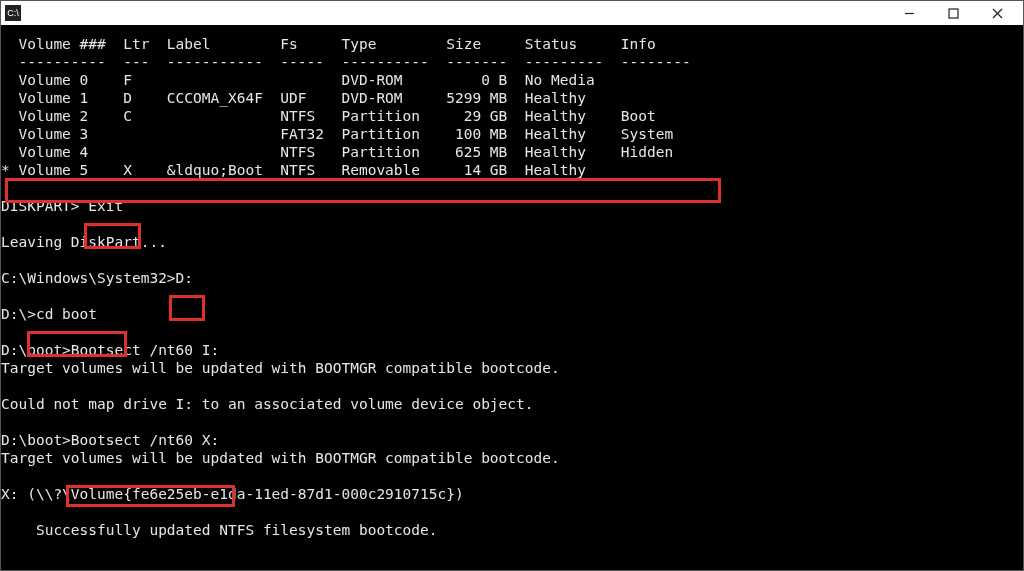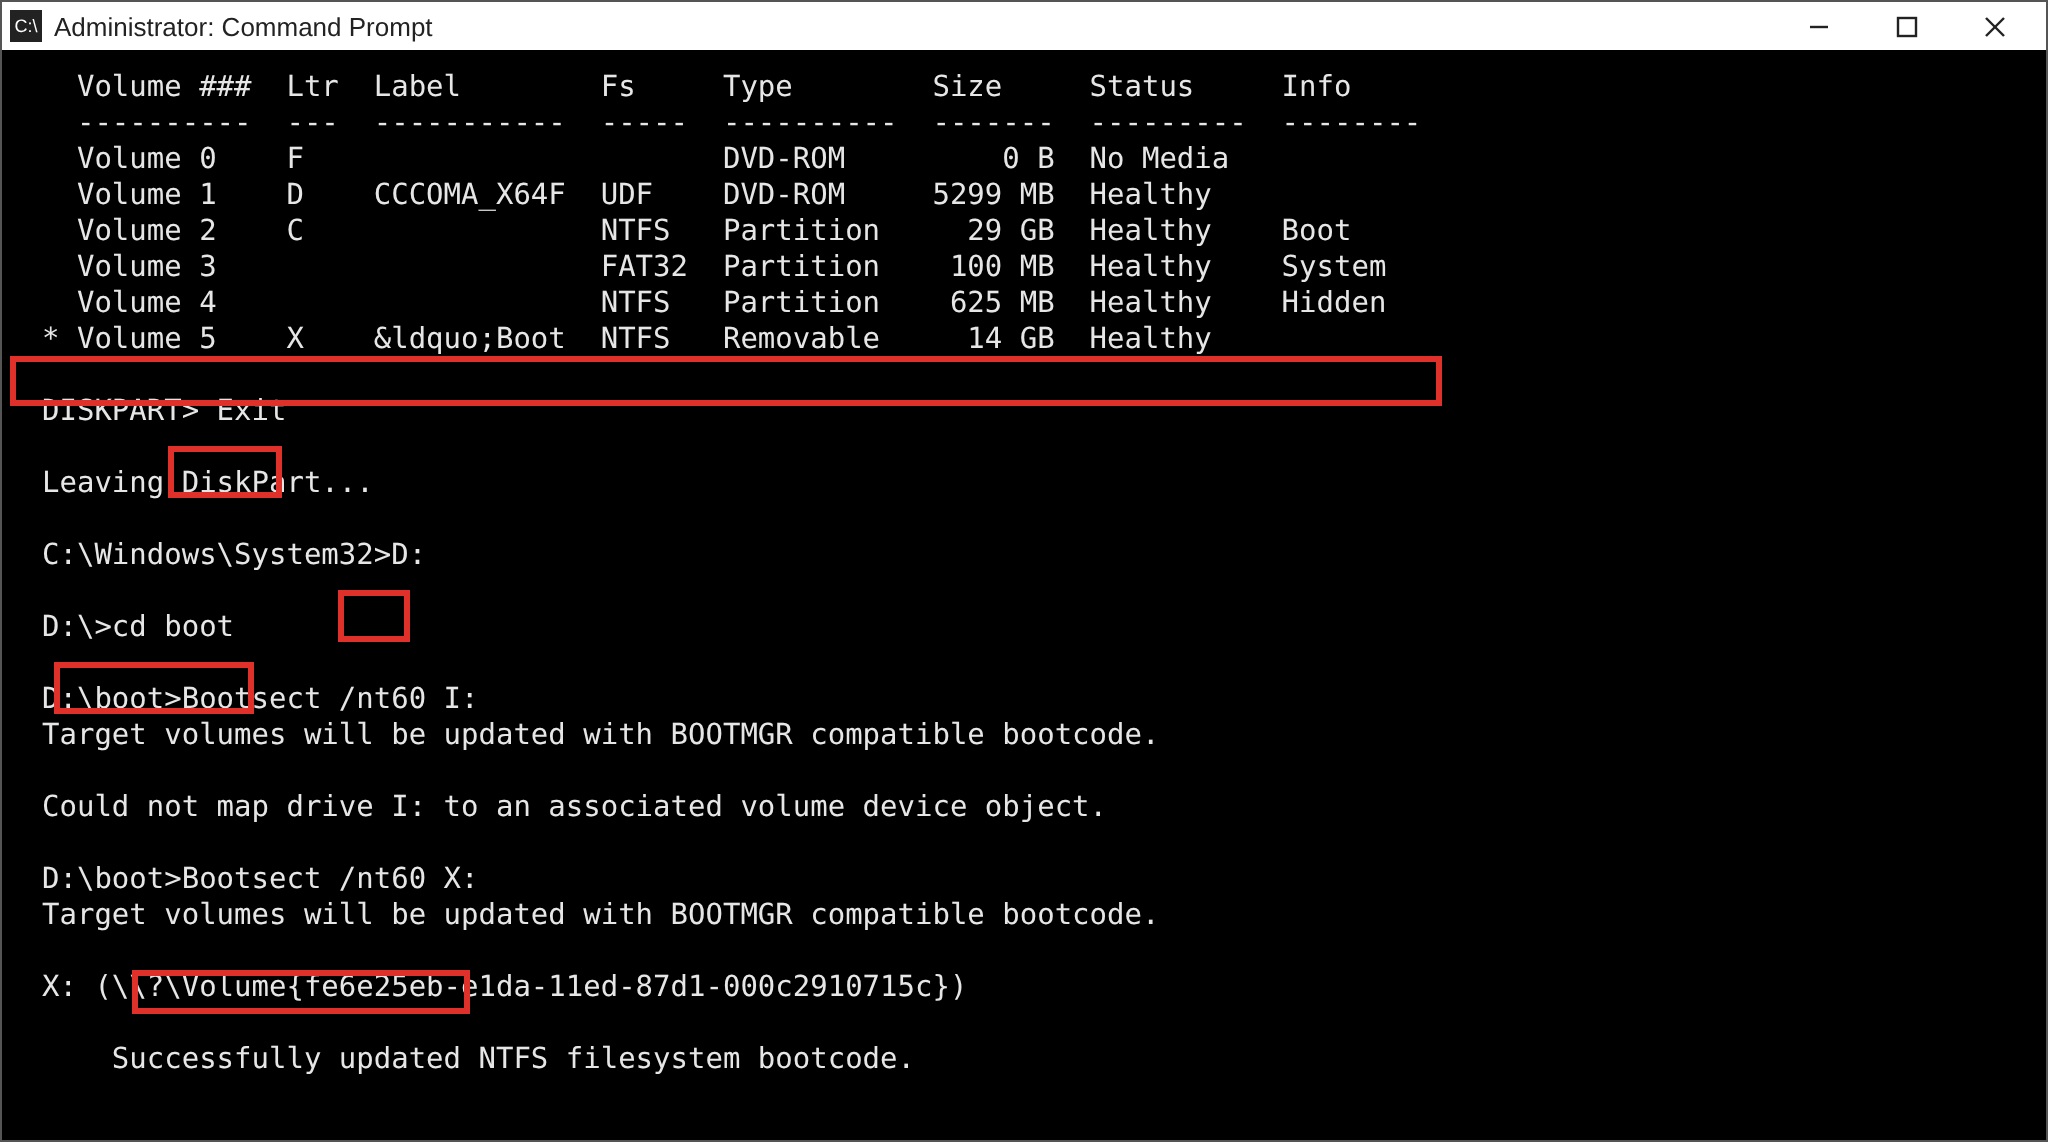--- a/index.html
+++ b/index.html
@@ -51,40 +51,39 @@
   }
   .win-btn svg { width: 11px; height: 11px; stroke: #222; fill: none; stroke-width: 1.2; }
   .terminal {
     position: absolute;
     top: 24px; left: 0; right: 0; bottom: 0;
     background: #000;
     color: #e6e6e6;
     font-family: Consolas, "Lucida Console", monospace;
     font-size: 14.5px;
     line-height: 18px;
-    padding: 10px 2px 0 20px;
+    padding: 10px 2px 0 0;
     white-space: pre;
     overflow: hidden;
   }
   .hl {
     border: 3px solid #e0302a;
     box-sizing: border-box;
   }
   .overlay {
     position: absolute;
     pointer-events: none;
   }
 </style>
 </head>
 <body>
 
 <div class="window">
   <div class="titlebar">
     <div class="icon">C:\</div>
-    <div class="title">Administrator: Command Prompt</div>
     <div class="spacer"></div>
     <div class="win-btn">
       <svg viewBox="0 0 11 11">
           <line x1="1" y1="5.5" x2="10" y2="5.5"></line>
         </svg>
     </div>
     <div class="win-btn">
       <svg viewBox="0 0 11 11">
           <rect x="1" y="1" width="9" height="9"></rect>
         </svg>

